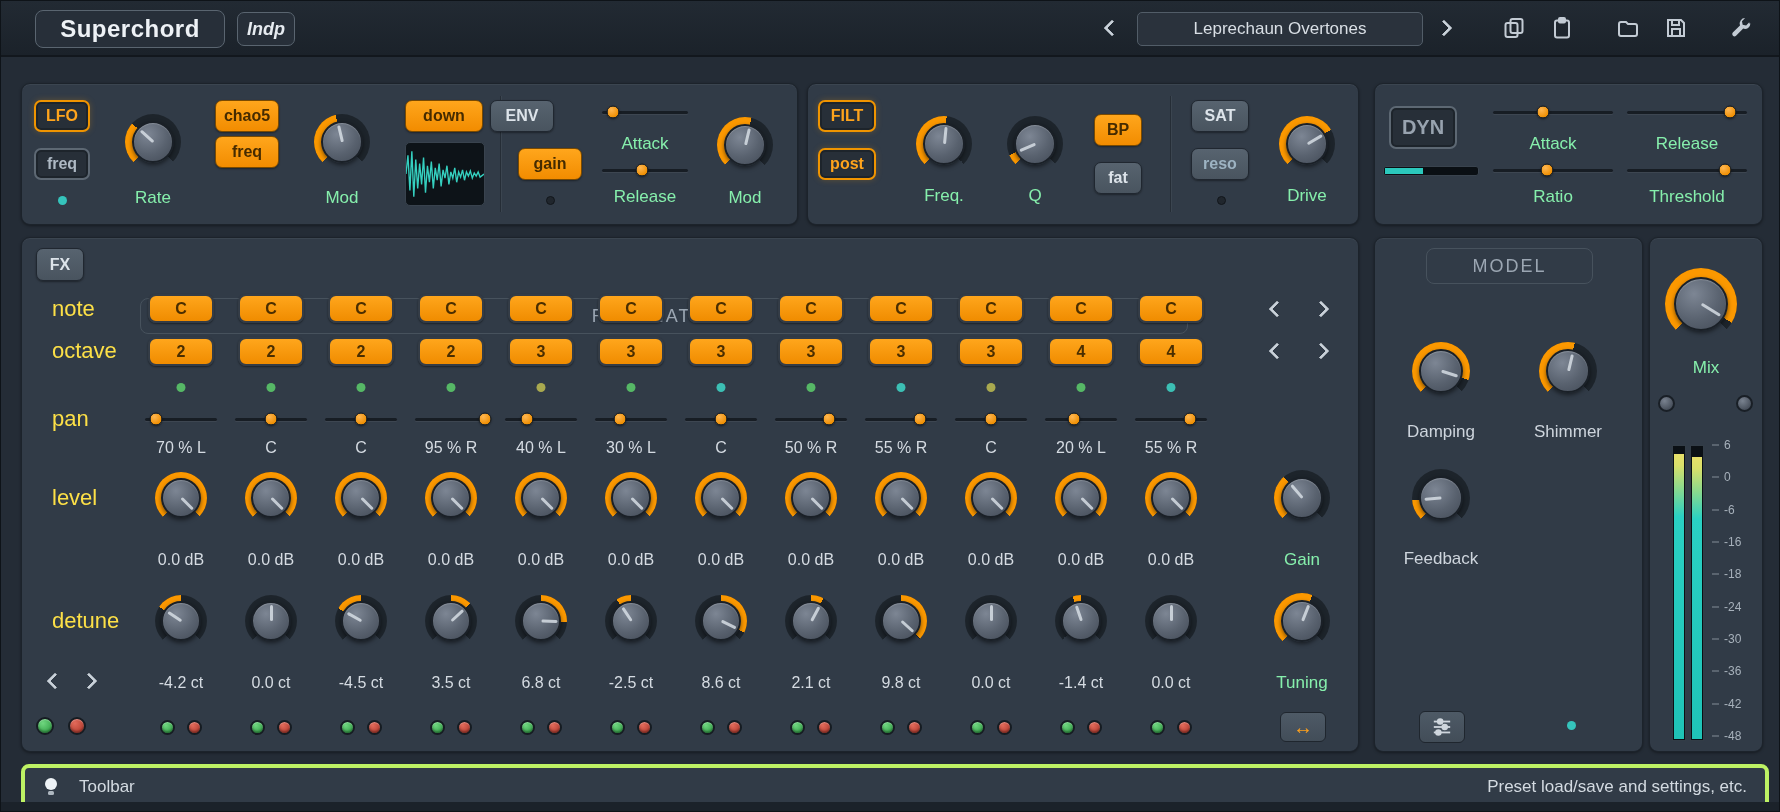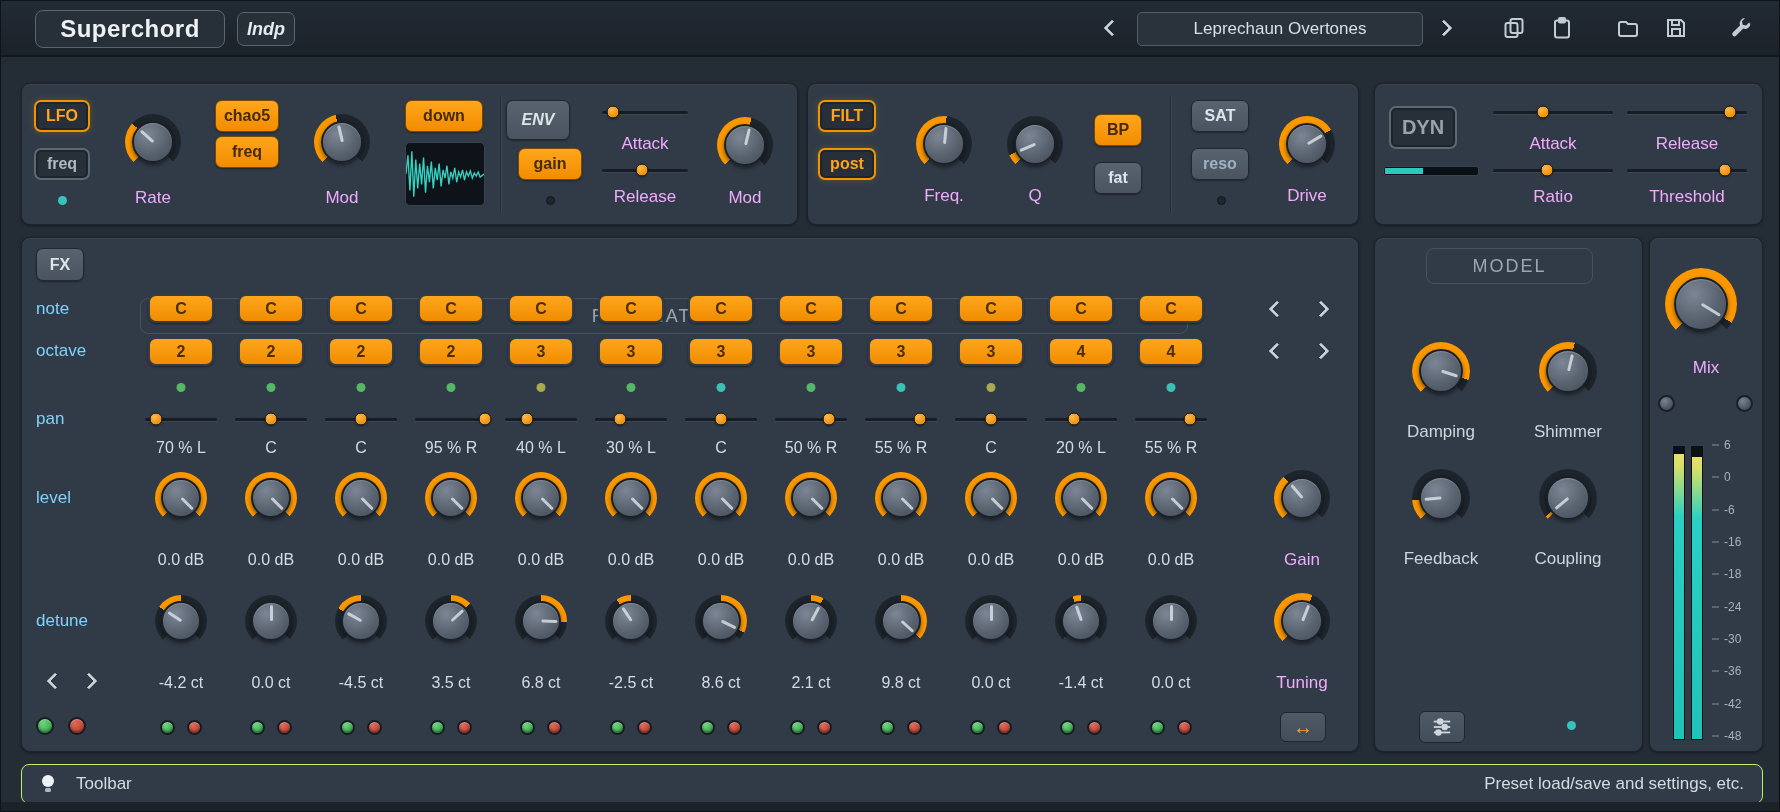--- a/index.html
+++ b/index.html
@@ -39,22 +39,22 @@
   .btn-fo { background:linear-gradient(#ffa61c,#f28c00); border:1px solid #7a4a00; color:#452b00;
     font-weight:700; box-shadow:0 1px 2px rgba(0,0,0,.4); }
   .btn-fg { background:linear-gradient(#57636f,#49545f); border:1px solid #202730; color:#dde4ea;
     font-weight:700; box-shadow:0 1px 2px rgba(0,0,0,.4); }
   .res-btn { background:linear-gradient(#ffa61c,#f08c00); border:2px solid #343c46; border-radius:8px;
     color:#4a2e00; font-weight:700; font-size:16px; box-shadow:0 1px 2px rgba(0,0,0,.45); }
   .small-btn { position:absolute; display:flex; align-items:center; justify-content:center;
     background:linear-gradient(#4e5a66,#424d58); border:1px solid #1f262e; border-radius:6px; cursor:pointer; }
 
   
-  .lbl { position:absolute; color:#7dd3fc; font-size:17px; height:20px; line-height:20px; }
-  .klabel { position:absolute; color:#f0abfc; font-size:17px; height:20px; line-height:20px; text-align:center; }
+  .lbl { position:absolute; color:#fde047; font-size:22px; height:20px; line-height:20px;margin-left:16px; }
+  .klabel { position:absolute; color:#86efac; font-size:17px; height:20px; line-height:20px; text-align:center; }
   .val { position:absolute; color:#d5dbe2; font-size:16px; height:20px; line-height:20px; text-align:center; }
 
   
   .chev { position:absolute; width:26px; height:26px; display:flex; align-items:center; justify-content:center; cursor:pointer; }
   .chev::before { content:''; width:9px; height:9px; border-left:3px solid #c9d1d9; border-bottom:3px solid #c9d1d9; border-radius:1px; }
   .chev.left::before  { transform:rotate(45deg); }
   .chev.right::before { transform:rotate(-135deg); }
 
   
   .knob { position:absolute; }
@@ -126,21 +126,21 @@
 
   
   .meter-bar { position:absolute; width:14px; background:#0b1015; border:1px solid #333d47; box-sizing:border-box; }
   .meter-fill { position:absolute; left:1px; right:1px; bottom:1px;
     background:linear-gradient(to top, #1fc3b7 0%, #2ad0c3 78%, #8cd98c 88%, #d9e06a 96%, #e8e06a 100%); }
   .ticks { position:absolute; display:flex; flex-direction:column; justify-content:space-between; }
   .tick { display:flex; align-items:center; gap:5px; font-size:12px; color:#a7b1bb; height:12px; }
   .tick .dash { width:7px; height:2px; background:#5a646f; }
 
   
-  .statusbar { position:absolute; background:#313b47; border:1px solid #bef264; border-radius:8px;
+  .statusbar { position:absolute; background:#313b47; border:4px solid #bef264; border-radius:8px;
     display:flex; align-items:center; font-size:17px; color:#d3dae1; }
 
   svg { display:block; }
 </style>
 </head>
 <body>
 
 <div class="window">
 
   <div class="header">
@@ -208,21 +208,21 @@
 
     <div class="btn btn-fo" style="left:383px; top:16px; width:78px; height:32px;">down</div>
     <div class="wavebox" style="left:383px; top:58px; width:78px; height:62px;">
       <svg width="78" height="62" viewBox="0 0 80 60" preserveAspectRatio="none">
         <polyline fill="none" stroke="#35d0c0" stroke-width="1.4" points="0,30 2,12 4,46 6,8 8,52 10,16 12,44 14,20 16,40 18,14 20,48 22,22 24,38 26,18 28,44 30,24 32,36 34,20 36,42 38,26 40,34 42,22 44,40 46,28 48,34 50,24 52,38 54,28 56,33 58,26 60,36 62,28 64,32 66,27 68,34 70,29 72,32 74,28 76,33 80,30"></polyline>
       </svg>
     </div>
 
     <div class="divider" style="left:478px; top:12px; height:116px;"></div>
 
-    <div class="btn btn-fg" style="left:484px; top:16px; width:64px; height:40px;font-style:italic;">ENV</div>
+    <div class="btn btn-fg" style="left:468px; top:16px; width:64px; height:32px;">ENV</div>
     <div class="btn btn-fo" style="left:496px; top:64px; width:64px; height:32px;">gain</div>
     <div class="dotled off" style="left:524px; top:112px;"></div>
 
     <div class="hslider" style="left:580px; top:21px; width:86px;">
         <div class="track"></div>
         <div class="thumb" style="left: 13%;"></div>
       </div>
     <div class="klabel" style="left:573px; top:50px; width:100px;">Attack</div>
     <div class="hslider" style="left:580px; top:79px; width:86px;">
         <div class="track"></div>
@@ -731,29 +731,20 @@
           <div class="knob k58">
             <div class="arc" style="background: conic-gradient(from 225deg, rgb(29, 36, 43) 270deg, rgba(0, 0, 0, 0) 270deg);"></div>
             <div class="fill" style="background: conic-gradient(from 225deg, rgb(251, 152, 0) 40.5deg, rgba(0, 0, 0, 0) 40.5deg);"></div>
             <div class="face"></div>
             <div class="ptr" style="transform: rotate(85.5deg);"></div>
           </div>
           <div class="mlabel">Feedback</div>
         </div>
 
 
-        <div class="mcell">
-          <div class="knob k58">
-            <div class="arc" style="background: conic-gradient(from 225deg, rgb(29, 36, 43) 270deg, rgba(0, 0, 0, 0) 270deg);"></div>
-            <div class="fill" style="background: conic-gradient(from 225deg, rgb(251, 152, 0) 5.4deg, rgba(0, 0, 0, 0) 5.4deg);"></div>
-            <div class="face"></div>
-            <div class="ptr" style="transform: rotate(50.4deg);"></div>
-          </div>
-          <div class="mlabel">Coupling</div>
-        </div>
       </div>
 
     <div class="small-btn" style="left:44px; top:473px; width:44px; height:30px;">
       <svg width="22" height="20" viewBox="0 0 24 22">
         <g stroke="#cfd6dd" stroke-width="2" fill="#cfd6dd">
           <line x1="3" y1="5" x2="21" y2="5"></line>
             <circle cx="10" cy="5" r="2.6"></circle>
           <line x1="3" y1="11" x2="21" y2="11"></line>
             <circle cx="15" cy="11" r="2.6"></circle>
           <line x1="3" y1="17" x2="21" y2="17"></line>

